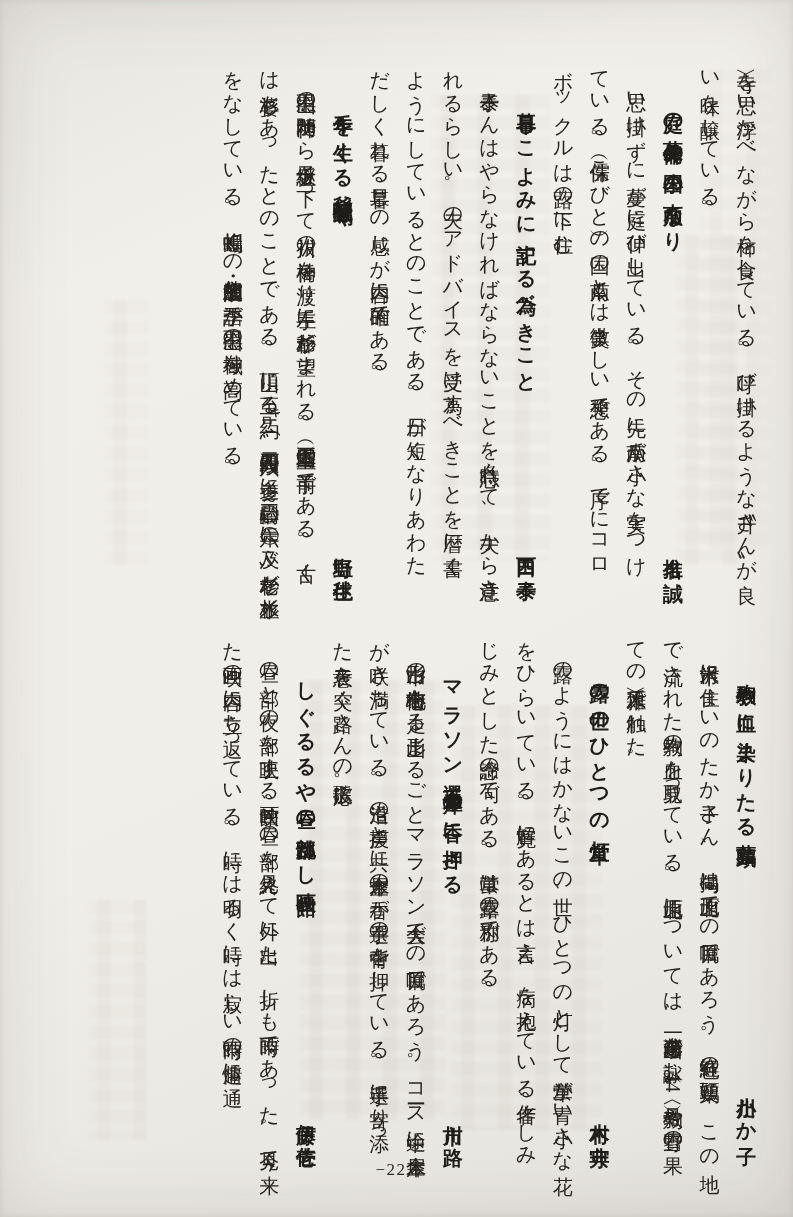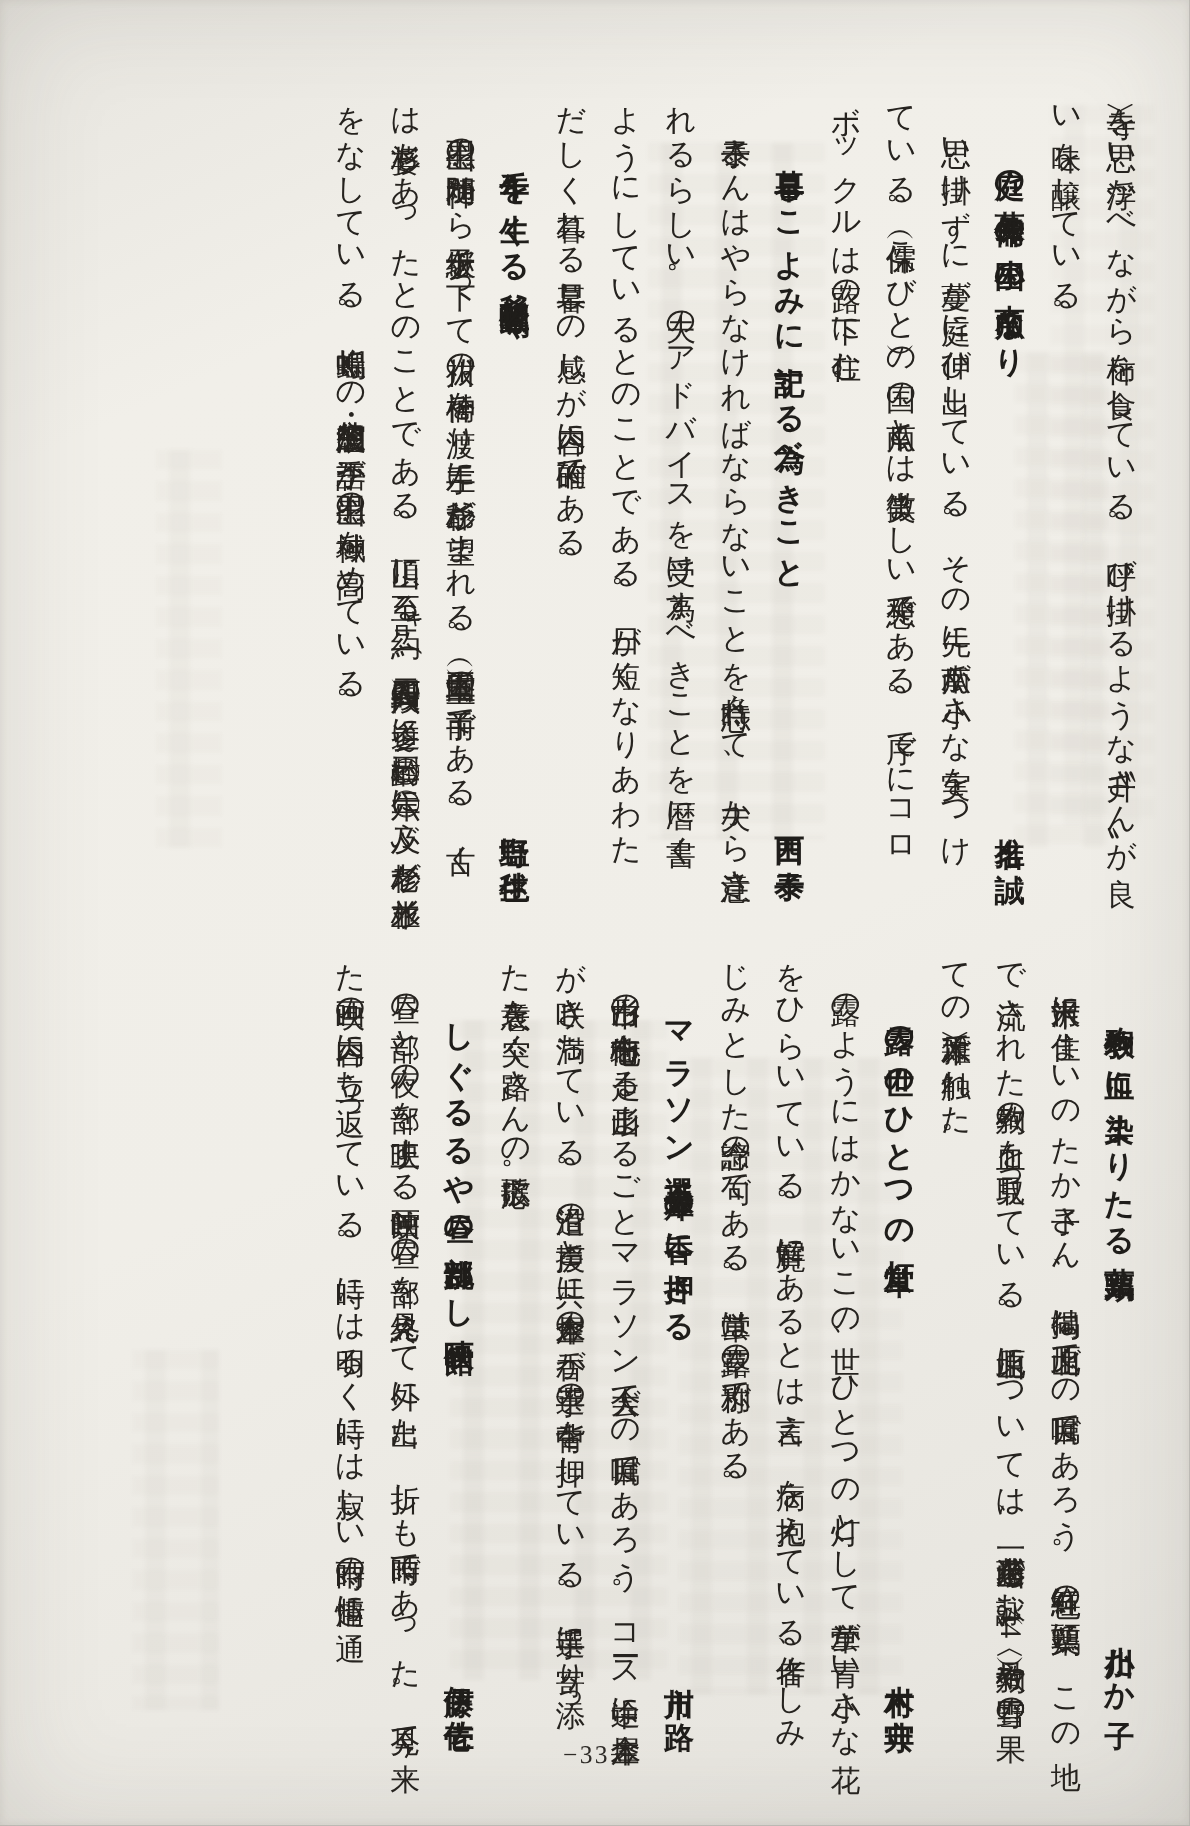--- a/index.html
+++ b/index.html
@@ -140,14 +140,14 @@
 
     <article class="entry">
       <h3 class="title">
         <span class="haiku">しぐるるや昼の部跳ねし映画館</span>
         <span class="author">伊藤　佐壱</span>
       </h3>
       <p class="commentary">昼の部と夜の部を上映する映画館、昼の部を見終えて外に出た。折しも時雨であった。今見て来た映画の内容に立ち返っている。時には明るく時には寂しい時雨の情趣に通</p>
     </article>
   </section>
 
-  <div class="page-number">−33−</div>
+  <div class="page-number">−22−</div>
 </div>
 
 </body></html>

